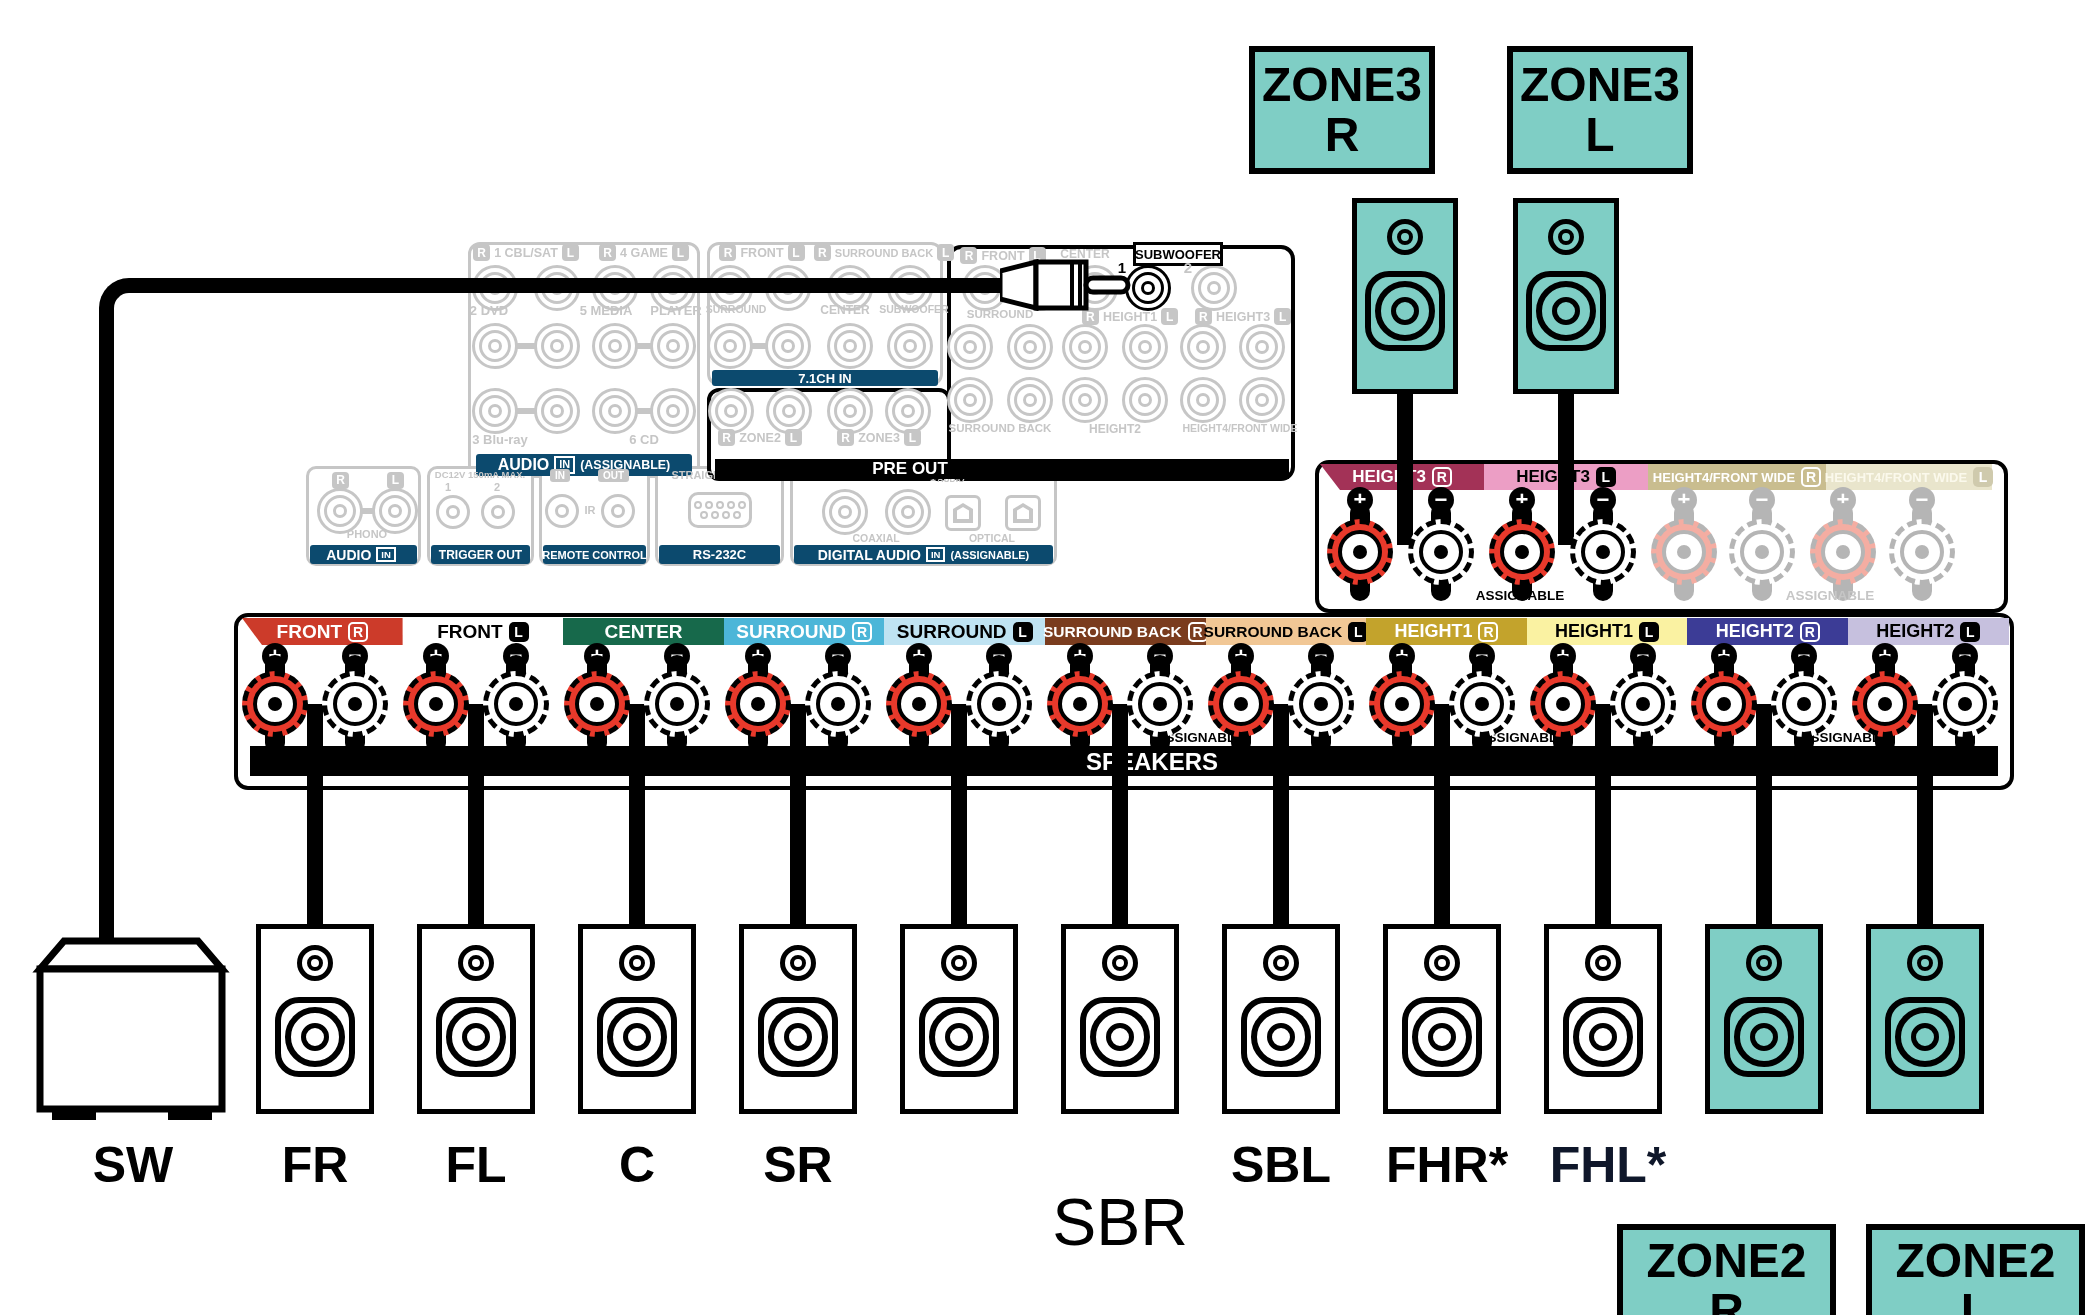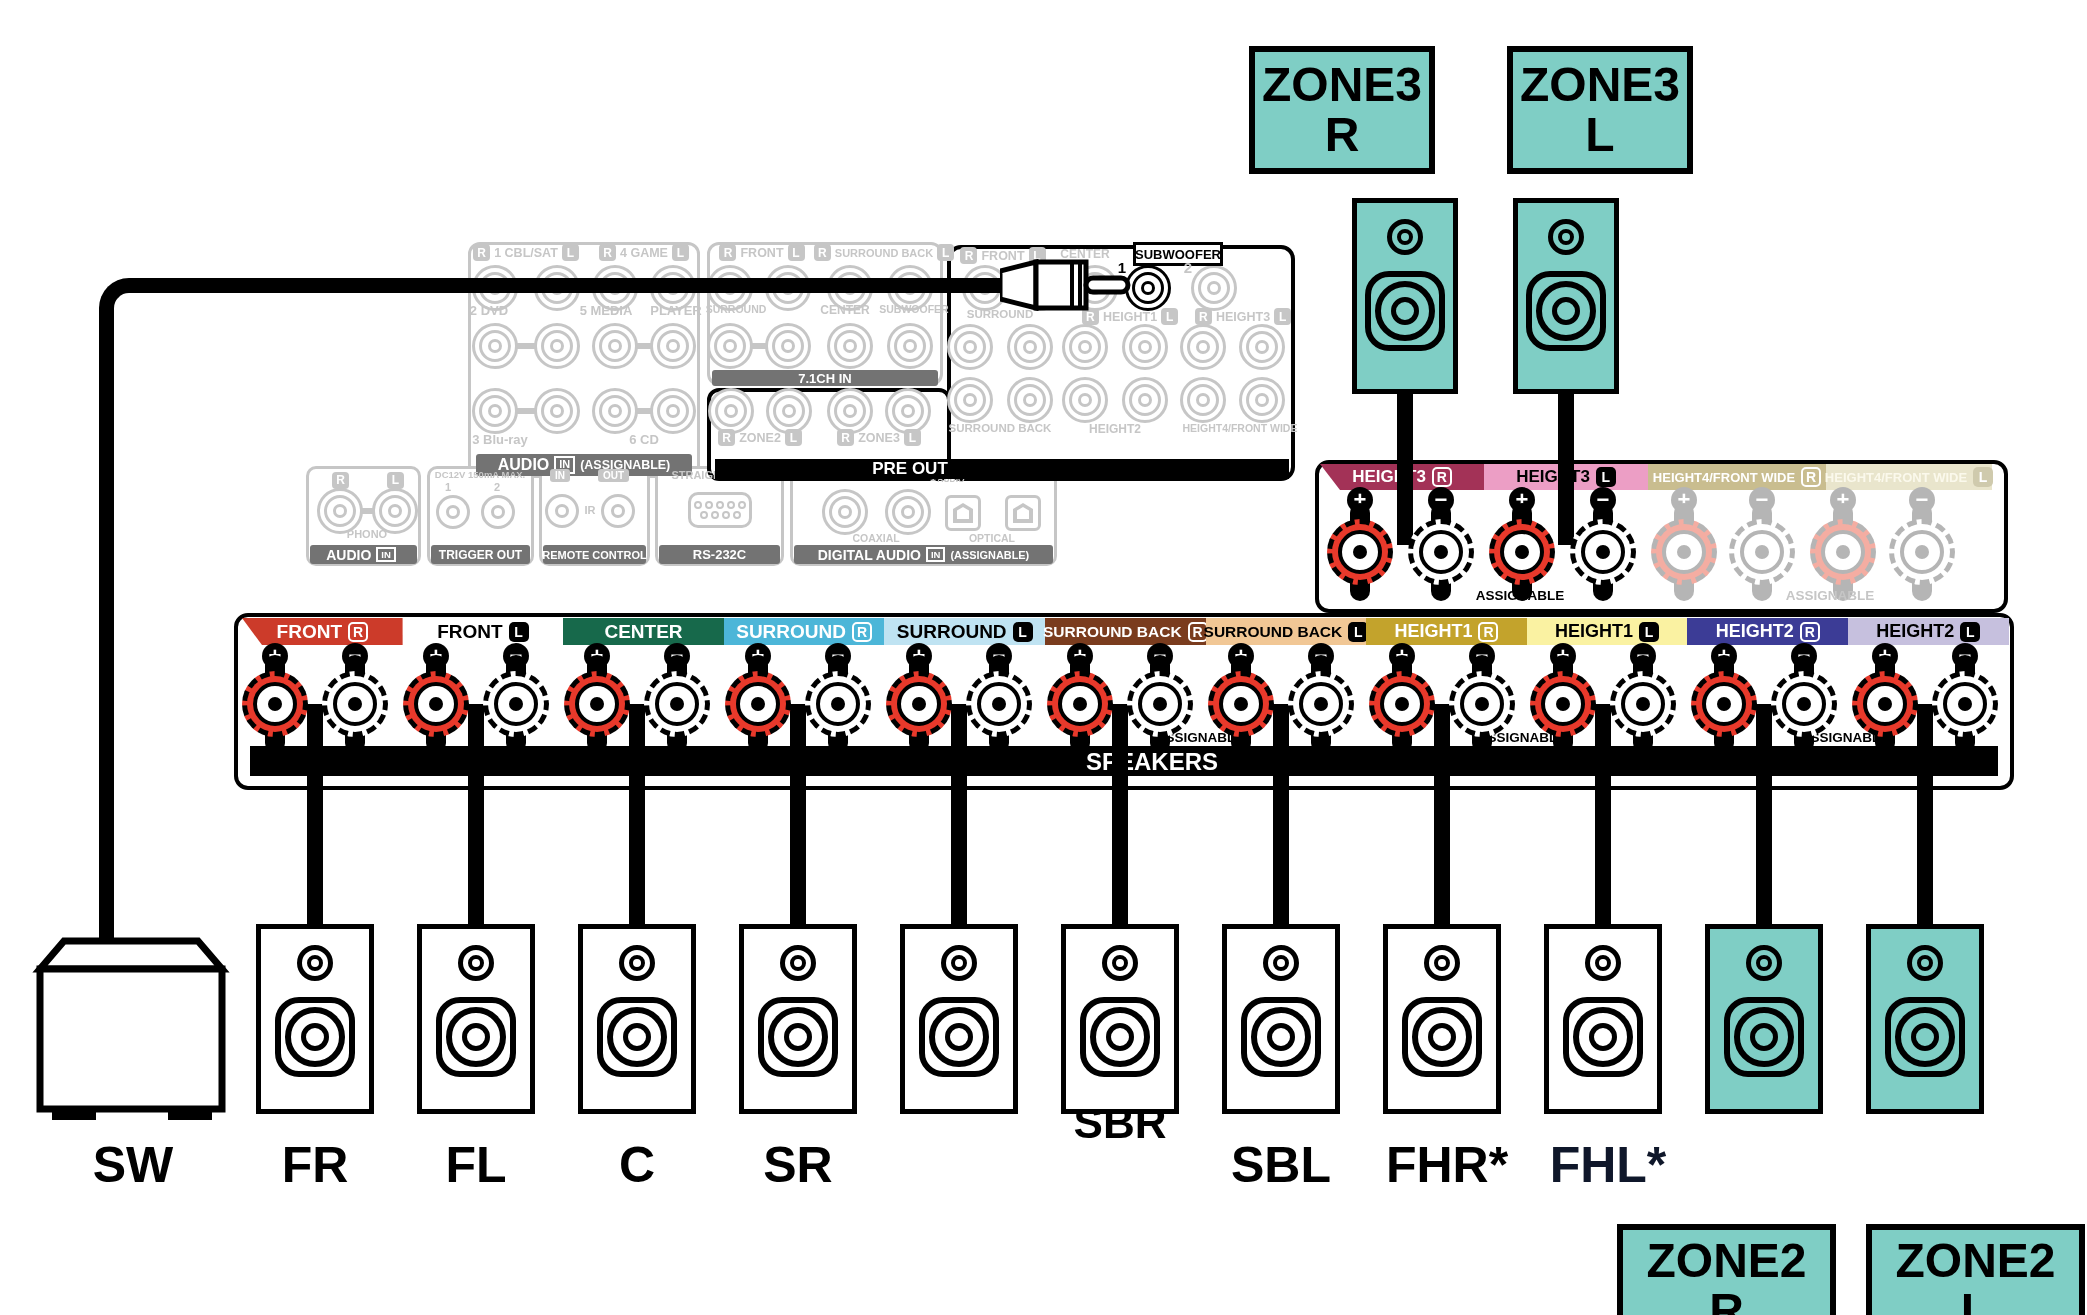--- a/index.html
+++ b/index.html
@@ -14,21 +14,21 @@
   .spkbox .tw { width: 36px; height: 36px; border: 5px solid #000; border-radius: 50%;
                 margin: 16px auto 0; position: relative; }
   .spkbox .tw::after { content: ""; position: absolute; inset: 5px; border: 4px solid #000; border-radius: 50%; }
   .spkbox .wf { width: 80px; height: 80px; border: 6px solid #000; border-radius: 24px; margin: 16px auto 0;
                 display: flex; align-items: center; justify-content: center; position: relative; }
   .spkbox .wf::before { content: ""; width: 48px; height: 48px; border: 6px solid #000; border-radius: 50%; }
   .spkbox .wf::after { content: ""; position: absolute; left: 50%; top: 50%; transform: translate(-50%,-50%);
                        width: 18px; height: 18px; border: 5px solid #000; border-radius: 50%; }
   .gblock { border: 3px solid #C6C6C6; border-radius: 12px; background: #fff; }
   .bblock { border: 4px solid #000; border-radius: 14px; background: #fff; z-index: 1; }
-  .gbar { background: #737373; color: #fff; font-weight: bold; display: flex; align-items: center;
+  .gbar { background: #0c4a6e; color: #fff; font-weight: bold; display: flex; align-items: center;
           justify-content: center; border-radius: 3px; white-space: nowrap; z-index: 1; }
   .kbar { background: #000; color: #fff; font-weight: bold; display: flex; align-items: center;
           justify-content: center; white-space: nowrap; }
   .inbox { border: 2px solid #fff; padding: 0 3px; font-size: 0.68em; margin: 0 5px; line-height: 1.25; }
   .gbadge { background: #C6C6C6; color: #fff; border-radius: 4px; width: 17px; height: 17px;
             display: inline-flex; align-items: center; justify-content: center; font-size: 12px;
             font-weight: bold; flex: 0 0 auto; }
   .jack { border-radius: 50%; border: 3px solid var(--jc,#C6C6C6); background: #fff; z-index: 1; }
   .jack::before { content: ""; position: absolute; inset: 4px; border: 3px solid var(--jc,#C6C6C6); border-radius: 50%; }
   .jack::after { content: ""; position: absolute; inset: 13px; border: 3px solid var(--jc,#C6C6C6); border-radius: 50%; }
@@ -556,17 +556,17 @@
     </div>
     <div class="a spkbox" style="left: 1866px; top: 884px; width: 118px; height: 190px; background: rgb(127, 206, 197);">
       <div class="tw"></div>
       <div class="wf"></div>
     </div>
     <div class="a" style="left: 33px; top: 1096px; width: 200px; text-align: center; font-size: 50px; font-weight: bold; color: rgb(0, 0, 0); z-index: 2;">SW</div>
     <div class="a" style="left: 215px; top: 1096px; width: 200px; text-align: center; font-size: 50px; font-weight: bold; color: rgb(0, 0, 0); z-index: 2;">FR</div>
     <div class="a" style="left: 376px; top: 1096px; width: 200px; text-align: center; font-size: 50px; font-weight: bold; color: rgb(0, 0, 0); z-index: 2;">FL</div>
     <div class="a" style="left: 537px; top: 1096px; width: 200px; text-align: center; font-size: 50px; font-weight: bold; color: rgb(0, 0, 0); z-index: 2;">C</div>
     <div class="a" style="left: 698px; top: 1096px; width: 200px; text-align: center; font-size: 50px; font-weight: bold; color: rgb(0, 0, 0); z-index: 2;">SR</div>
-    <div class="a" style="left: 1020px; top: 1058px; width: 200px; text-align: center; font-size: 44px; font-weight: bold; color: rgb(0, 0, 0); z-index: 2;">SBR</div>
+    <div class="a" style="left: 1020px; top: 1144px; width: 200px; text-align: center; font-size: 66px; font-weight: normal; color: rgb(0, 0, 0); z-index: 2;">SBR</div>
     <div class="a" style="left: 1181px; top: 1096px; width: 200px; text-align: center; font-size: 50px; font-weight: bold; color: rgb(0, 0, 0); z-index: 2;">SBL</div>
     <div class="a" style="left: 1347px; top: 1096px; width: 200px; text-align: center; font-size: 50px; font-weight: bold; color: rgb(0, 0, 0); z-index: 2;">FHR*</div>
     <div class="a" style="left: 1508px; top: 1096px; width: 200px; text-align: center; font-size: 50px; font-weight: bold; color: #0f172a; z-index: 2;">FHL*</div>
   </div>
 
 </body></html>

